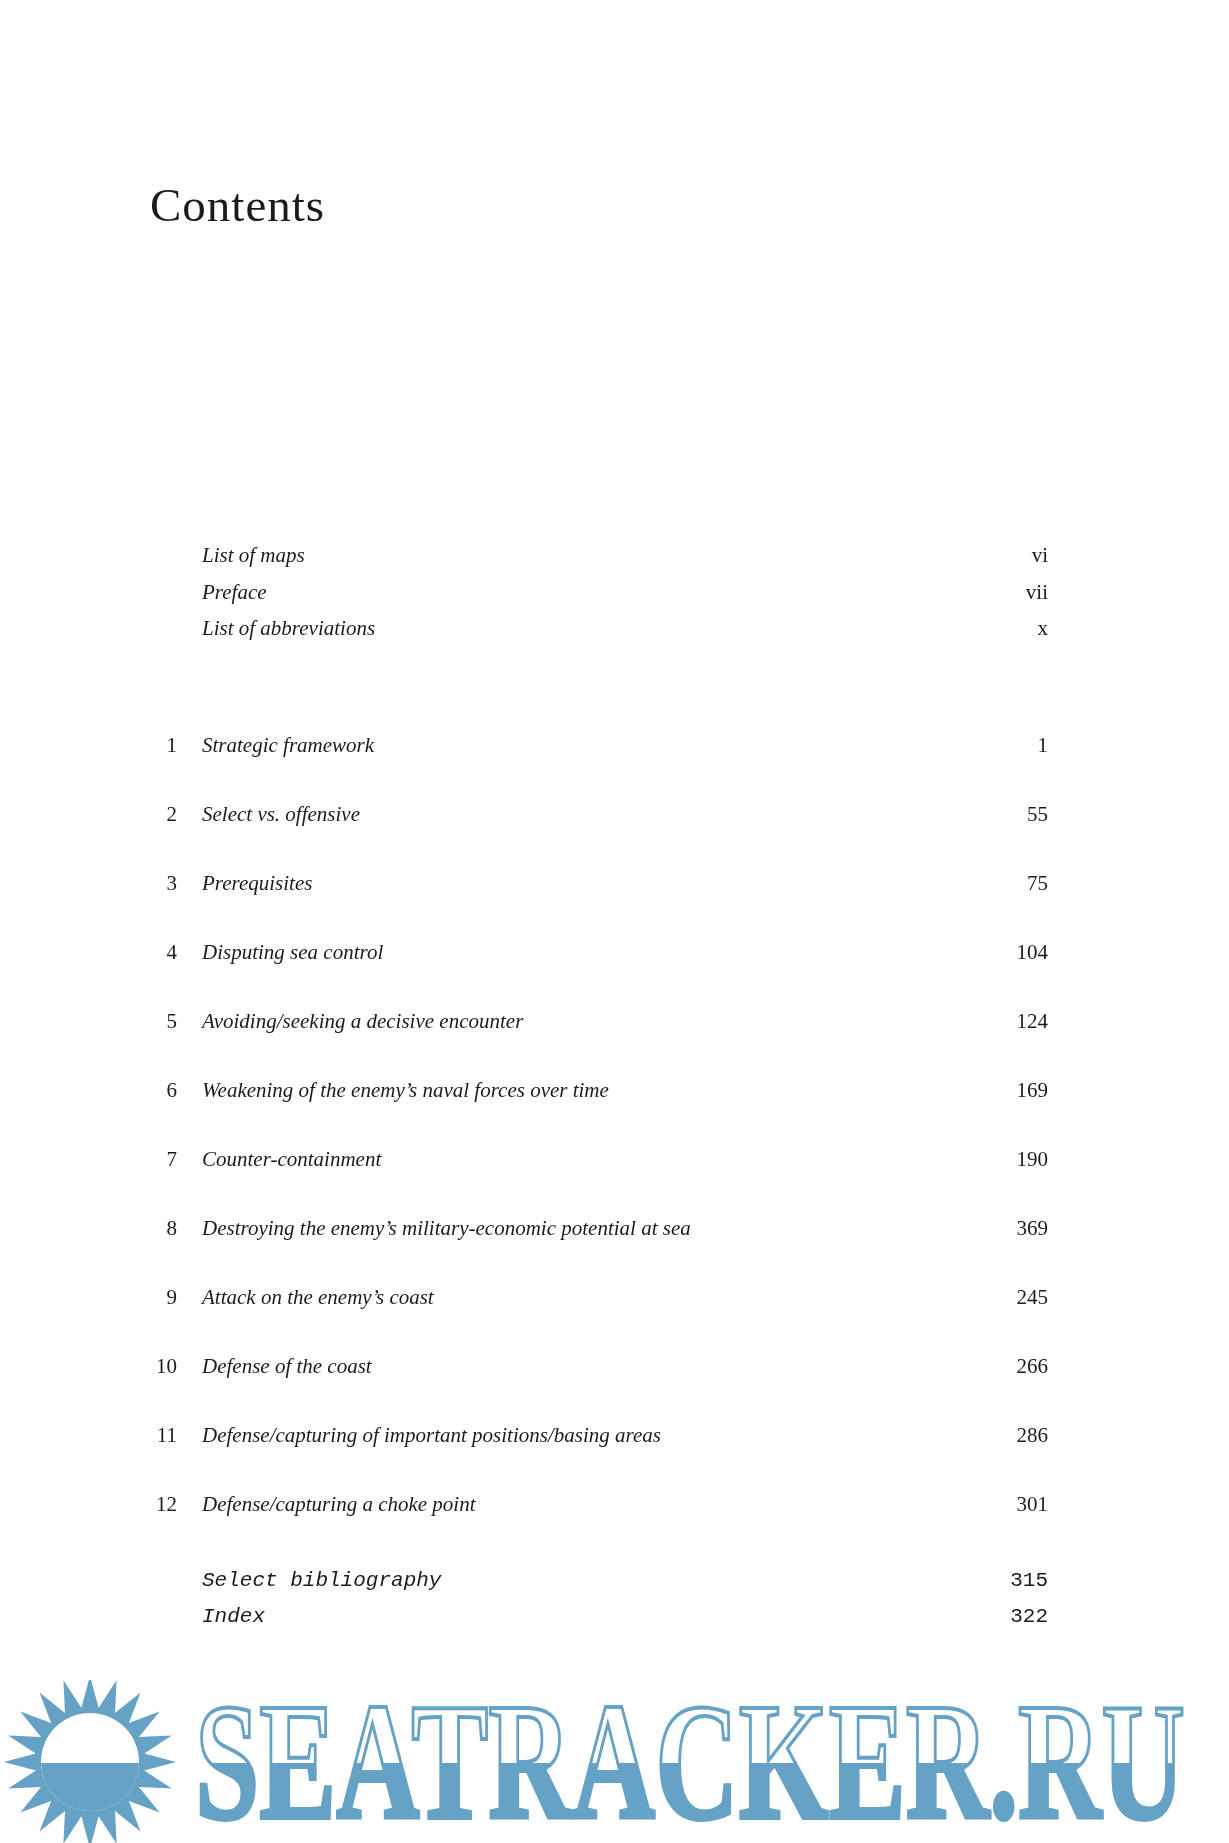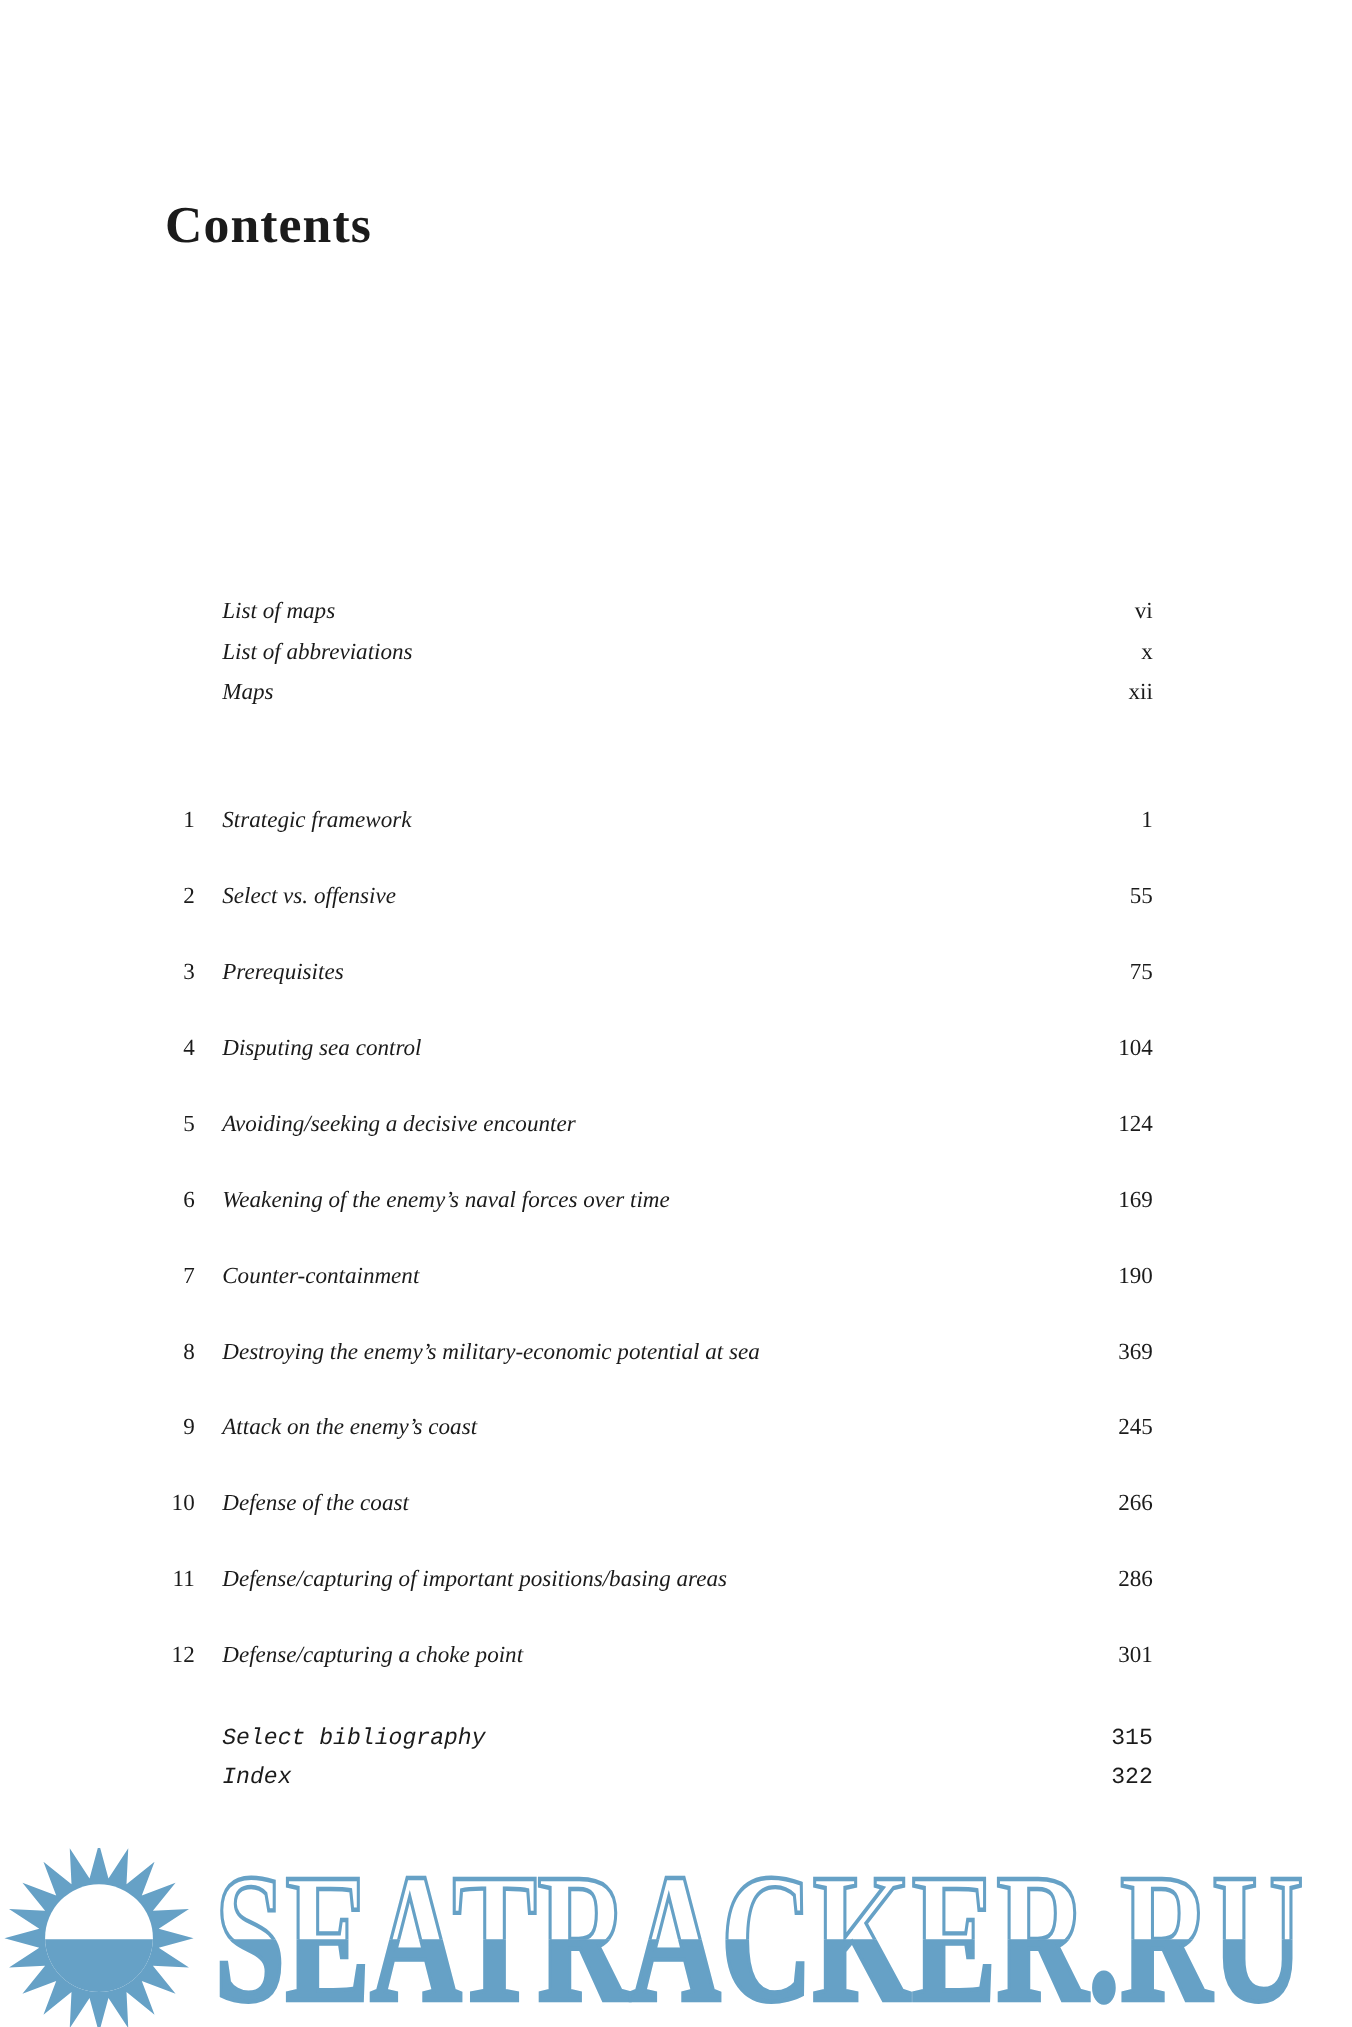--- a/index.html
+++ b/index.html
@@ -6,21 +6,21 @@
   body{
     width:1229px;height:1843px;
     background:#ffffff;
     position:relative;
     overflow:hidden;
     font-family:"Liberation Serif","DejaVu Serif",serif;
     color:#1b1b1b;
   }
   .page-title{
     position:absolute;left:150px;top:151px;
-    font-size:47px;font-weight:bold;line-height:1;
+    font-size:47px;font-weight:normal;line-height:1;
     letter-spacing:1px;
   }
   .toc-section{position:absolute;left:120px;width:928px;}
   .toc-front{top:537px;}
   .toc-chapters{top:711px;}
   .toc-end{top:1563px;font-family:Liberation Mono, monospace;}
   .toc-row{display:flex;font-size:21px;}
   .toc-front .toc-row{line-height:36.5px;}
   .toc-chapters .toc-row{line-height:69px;}
   .toc-end .toc-row{line-height:36px;}
@@ -45,27 +45,27 @@
   <h1 class="page-title">Contents</h1>
 
   <section class="toc-section toc-front">
     <div class="toc-row">
       <span class="toc-num"></span>
       <span class="toc-title italic">List of maps</span>
       <span class="toc-page">vi</span>
     </div>
     <div class="toc-row">
       <span class="toc-num"></span>
-      <span class="toc-title italic">List of abbreviations</span>
-      <span class="toc-page">x</span>
+      <span class="toc-title italic">Preface</span>
+      <span class="toc-page">vii</span>
     </div>
     <div class="toc-row">
       <span class="toc-num"></span>
-      <span class="toc-title italic">Maps</span>
-      <span class="toc-page">xii</span>
+      <span class="toc-title italic">List of abbreviations</span>
+      <span class="toc-page">x</span>
     </div>
   </section>
 
   <section class="toc-section toc-chapters">
     <div class="toc-row">
       <span class="toc-num">1</span>
       <span class="toc-title">Strategic framework</span>
       <span class="toc-page">1</span>
     </div>
     <div class="toc-row">

